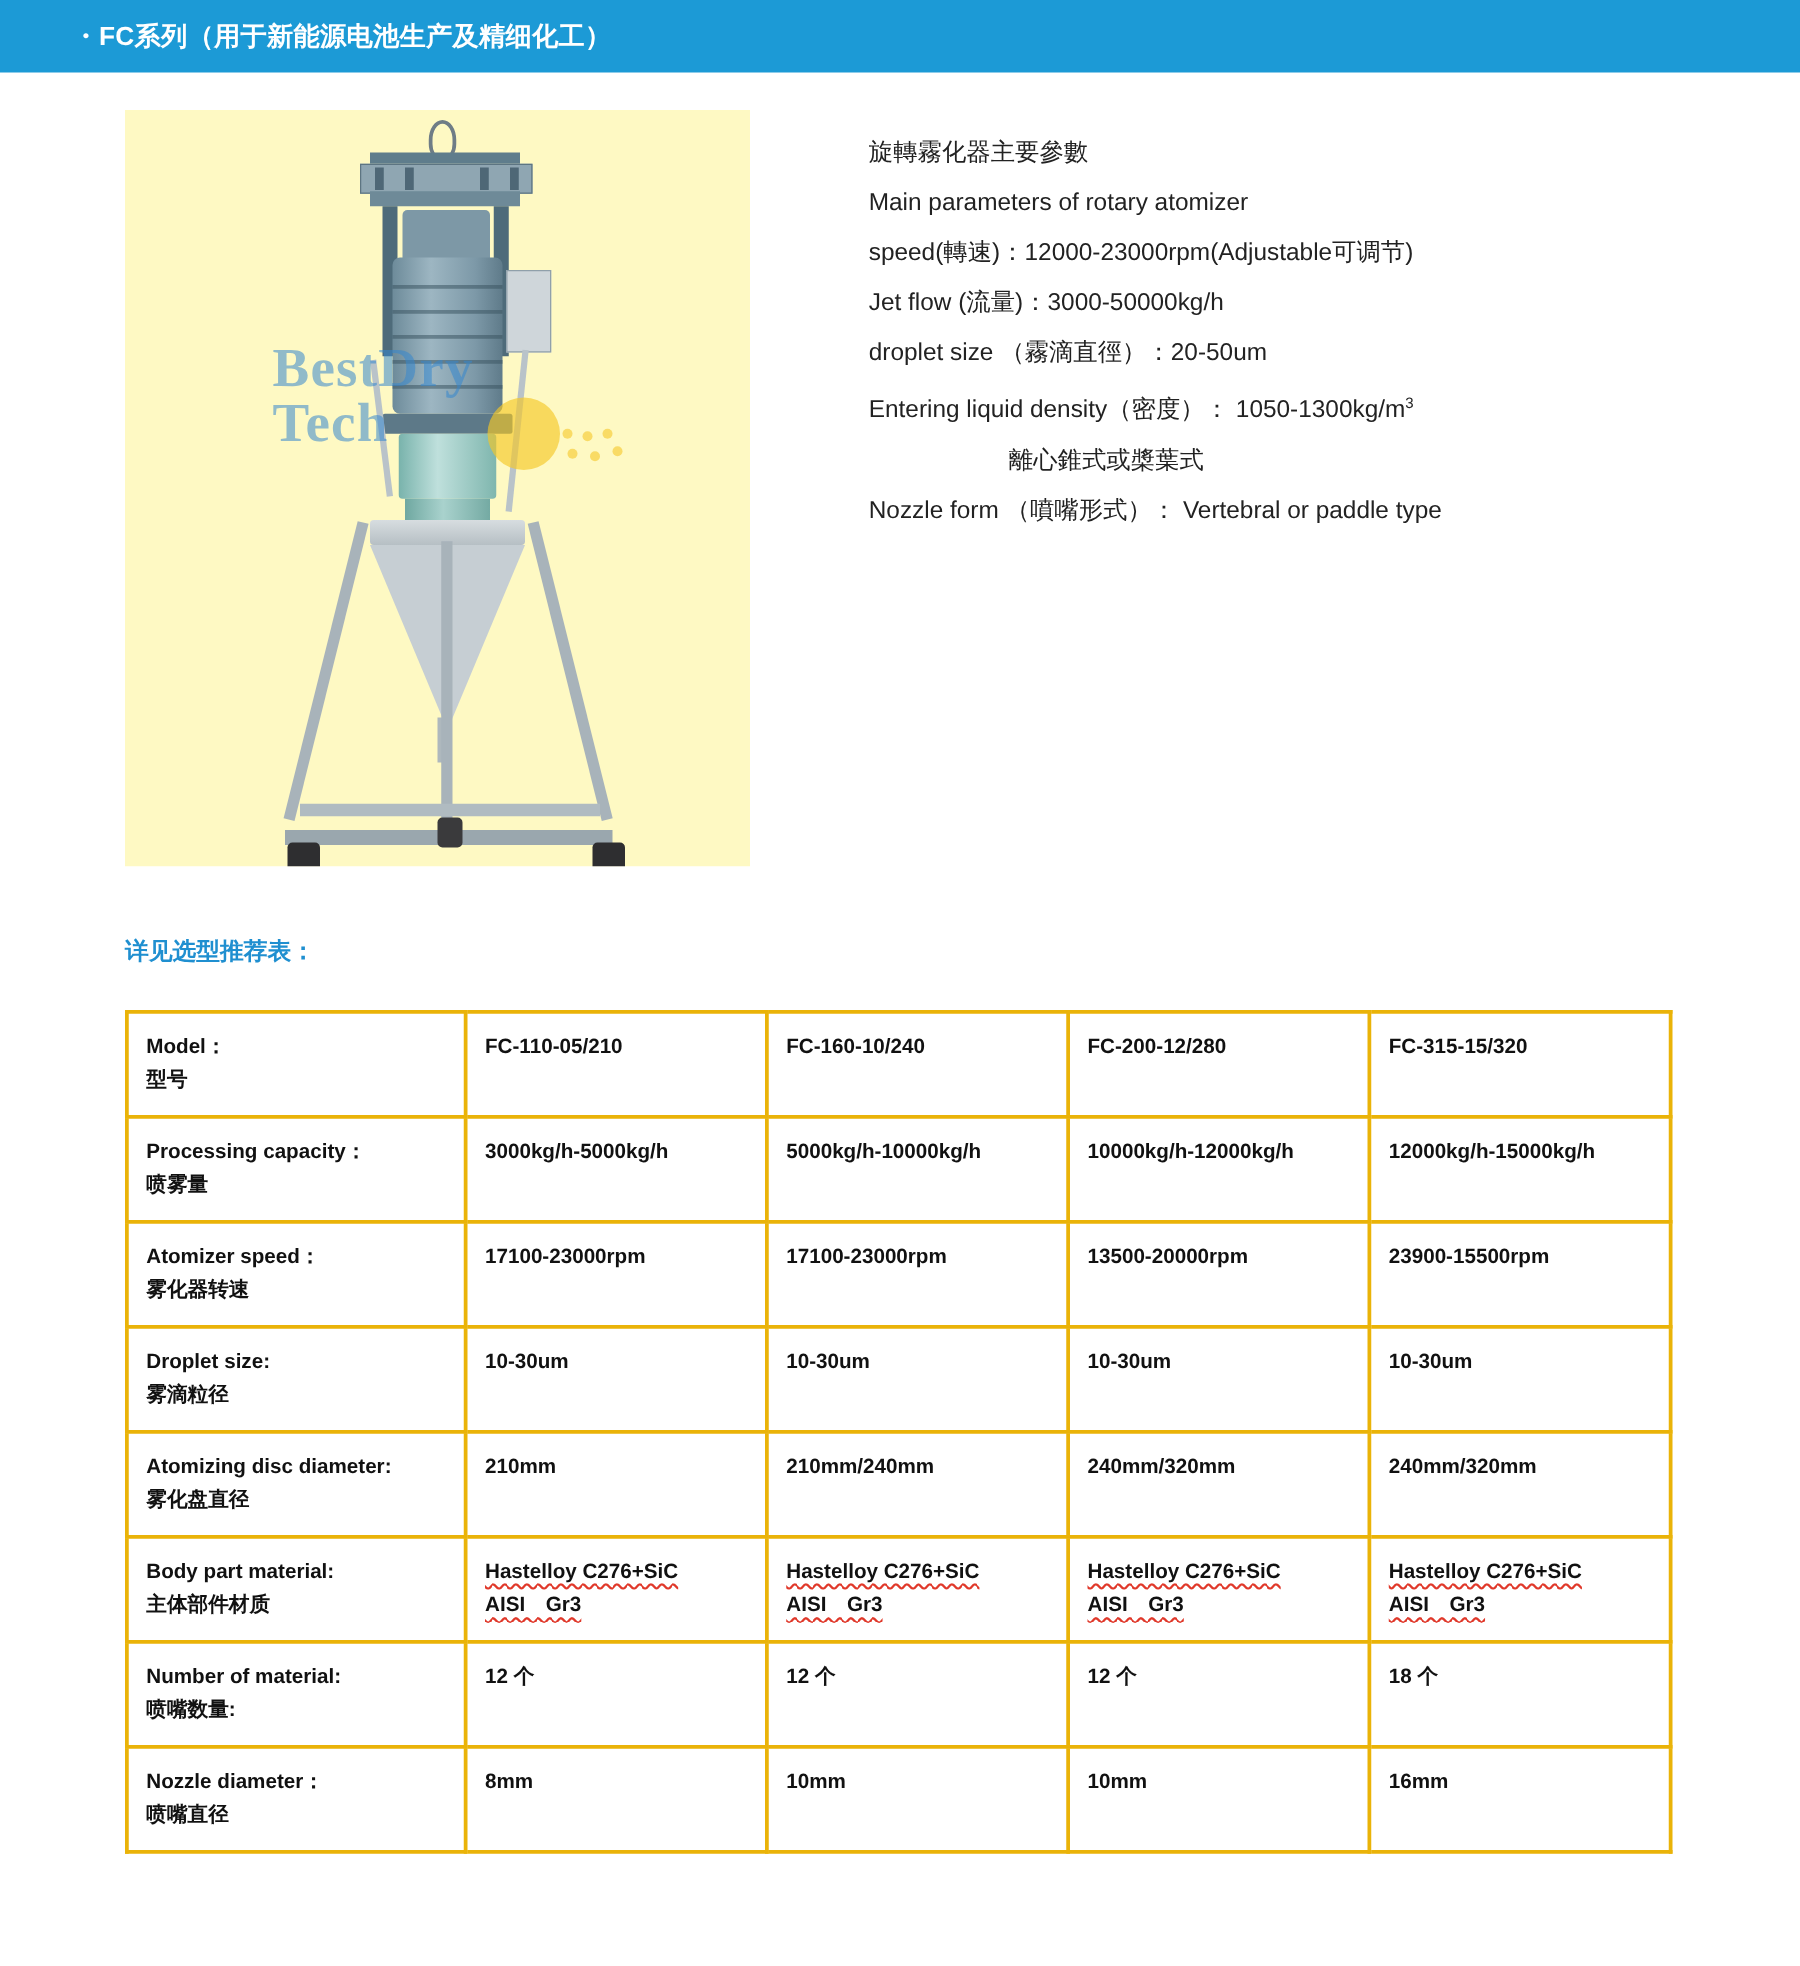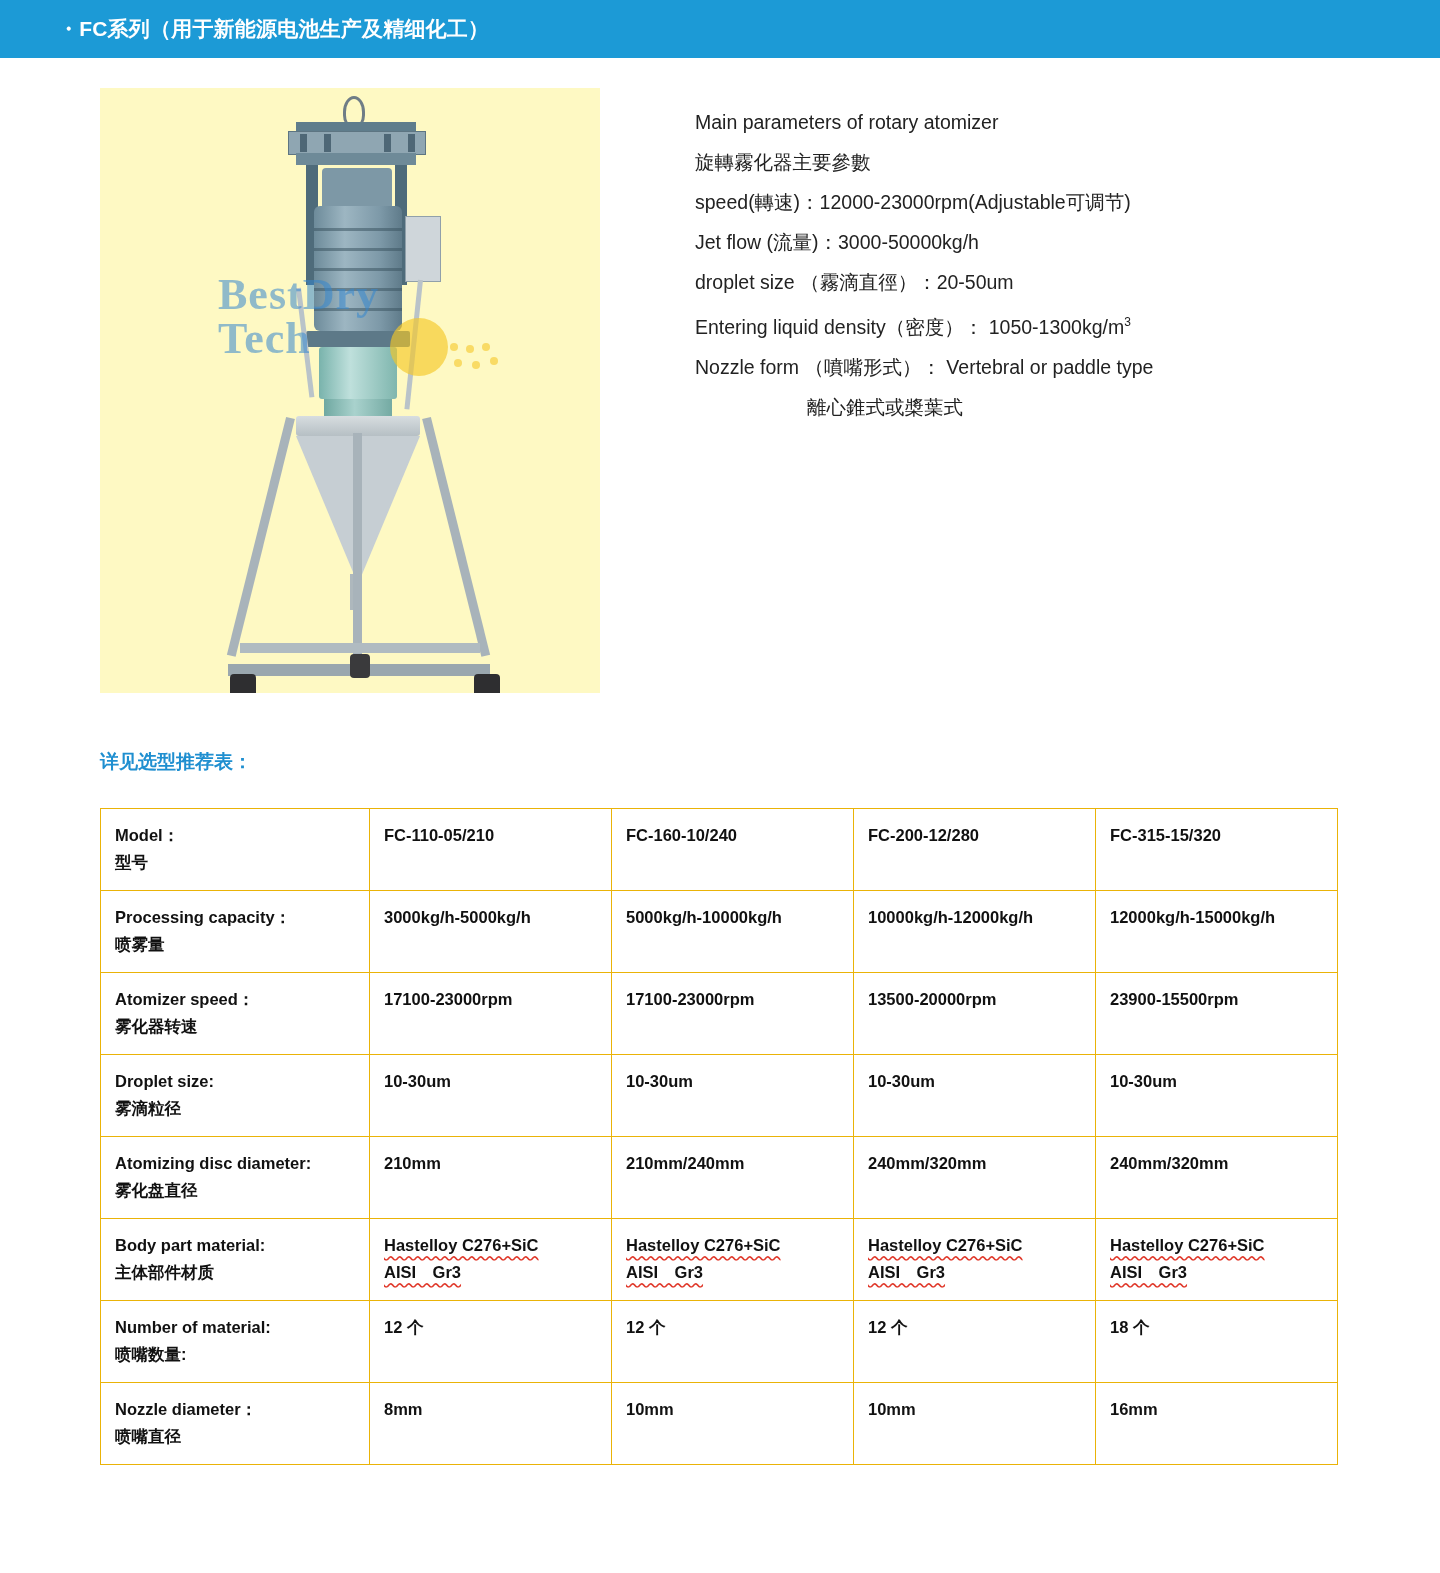--- a/index.html
+++ b/index.html
@@ -214,21 +214,21 @@
   .table-wrap {
     margin: 30px 0 30px 100px;
     width: 1238px;
   }
   table.spec {
     border-collapse: collapse;
     width: 100%;
     table-layout: fixed;
   }
   table.spec td {
-    border: 1px solid #eab308;
+    border: 3px solid #eab308;
     vertical-align: top;
     padding: 13px 14px 14px 14px;
     font-size: 16.5px;
     font-weight: bold;
     line-height: 27px;
     color: #111;
   }
   table.spec td.label { width: 240px; }
   .cell-sub { display: block; }
   .cell-wavy {
@@ -297,28 +297,28 @@
         <span class="wm-dot" style="left:16px;top:2px;"></span>
         <span class="wm-dot" style="left:32px;top:0;"></span>
         <span class="wm-dot" style="left:4px;top:16px;"></span>
         <span class="wm-dot" style="left:22px;top:18px;"></span>
         <span class="wm-dot" style="left:40px;top:14px;"></span>
       </div>
     </div>
   </div>
 
   <div class="params">
+    <div class="param-line">旋轉霧化器主要參數</div>
     <div class="param-line">Main parameters of rotary atomizer</div>
-    <div class="param-line">旋轉霧化器主要參數</div>
     <div class="param-line">speed(轉速)：12000-23000rpm(Adjustable可调节)</div>
     <div class="param-line">Jet flow (流量)：3000-50000kg/h</div>
     <div class="param-line">droplet size （霧滴直徑）：20-50um</div>
     <div class="param-line"><span>Entering liquid density（密度）： 1050-1300kg/m</span><span class="sup">3</span></div>
+    <div class="param-line indent">離心錐式或槳葉式</div>
     <div class="param-line">Nozzle form （噴嘴形式）： Vertebral or paddle type</div>
-    <div class="param-line indent">離心錐式或槳葉式</div>
   </div>
 </div>
 
 <div class="intro">
   <div>详见选型推荐表：</div>
 </div>
 
 <div class="table-wrap">
   <table class="spec">
     <tbody>

